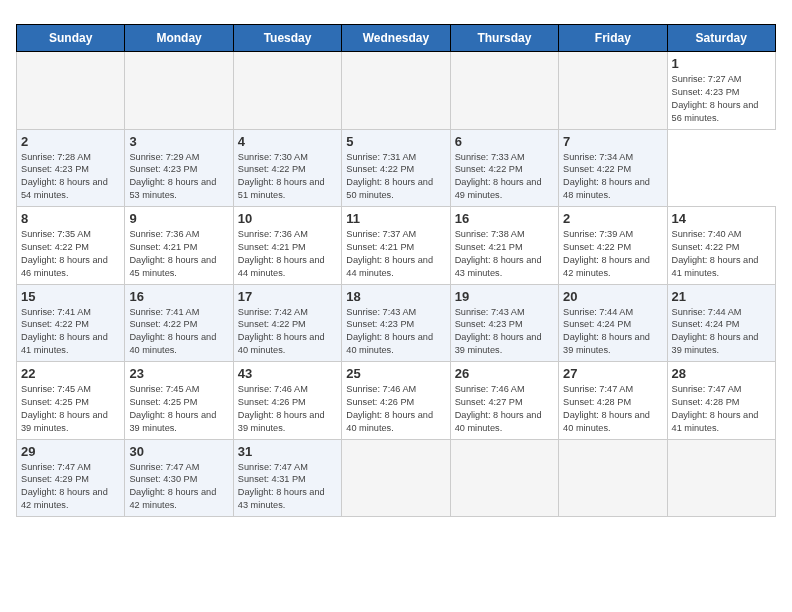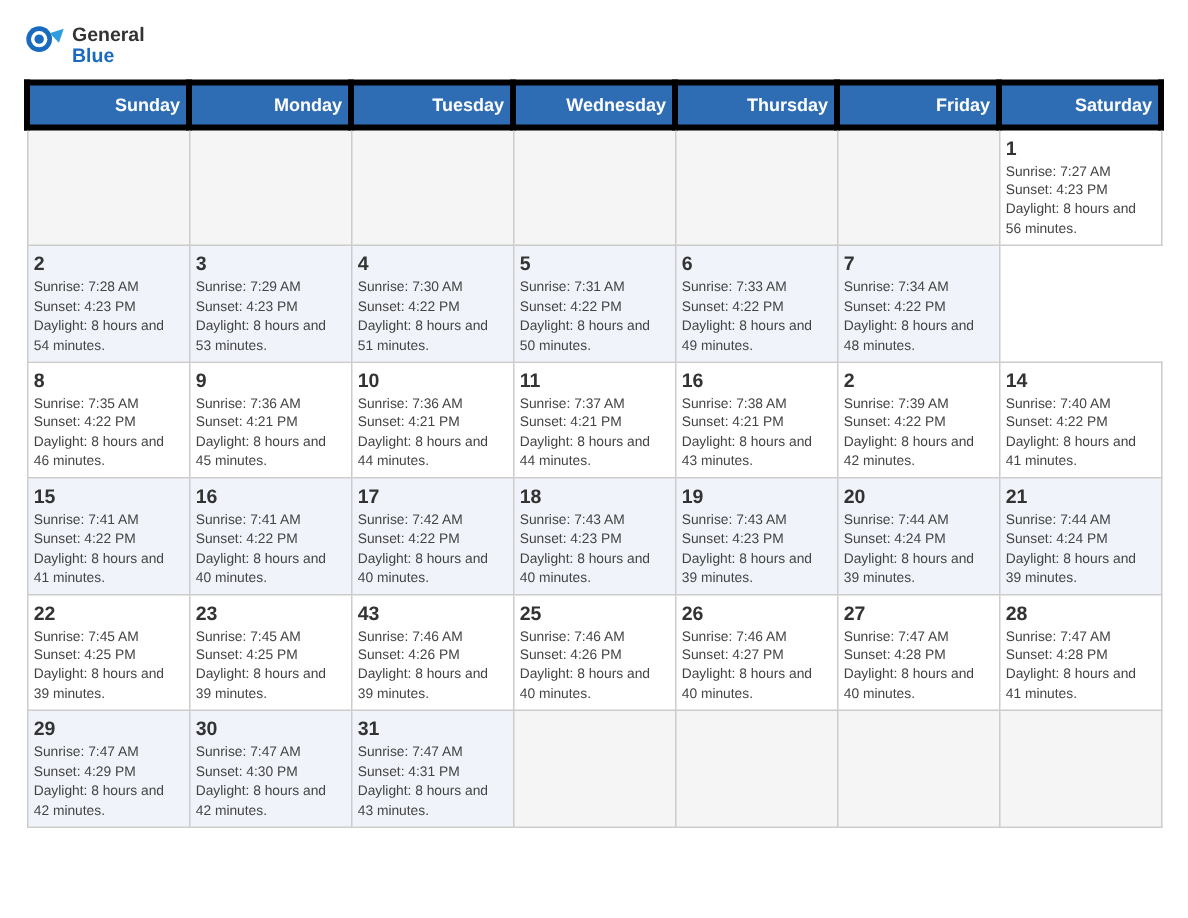--- a/index.html
+++ b/index.html
@@ -52,22 +52,22 @@
       width: 100%;
       border-collapse: collapse;
       margin-top: 8px;
     }
     th {
       background-color: #2e6db4;
       color: #fff;
       font-size: 12px;
       font-weight: bold;
       padding: 6px 4px;
-      text-align: right;
-      border: 4px solid #000000;
+      text-align: center;
+      border: 1px solid #000000;
     }
     td {
       border: 1px solid #ccc;
       vertical-align: top;
       padding: 4px;
       font-size: 9.5px;
       color: #333;
       width: calc(100% / 7);
       min-height: 70px;
     }
@@ -90,32 +90,20 @@
       background: #f0f4fa;
     }
     tr:nth-child(odd) td:not(.empty) {
       background: #ffffff;
     }
   </style>
 </head>
 <body>
 
 <div class="header-area">
-  <div class="logo">
-    <svg class="logo-icon" viewBox="0 0 36 36">
-      <circle cx="13" cy="13" r="11" fill="#1a6abf"></circle>
-      <circle cx="13" cy="13" r="7" fill="white"></circle>
-      <circle cx="13" cy="13" r="4" fill="#1a6abf"></circle>
-      <polygon points="22,8 34,4 30,16" fill="#2e9ee0"></polygon>
-    </svg>
-    <div class="logo-text">
-      <span class="general">General</span>
-      <span class="blue">Blue</span>
-    </div>
-  </div>
   <div class="title-area">
   </div>
 </div>
 
 <table>
   <thead>
     <tr>
     <th>Sunday</th>
         <th>Monday</th>
         <th>Tuesday</th>

